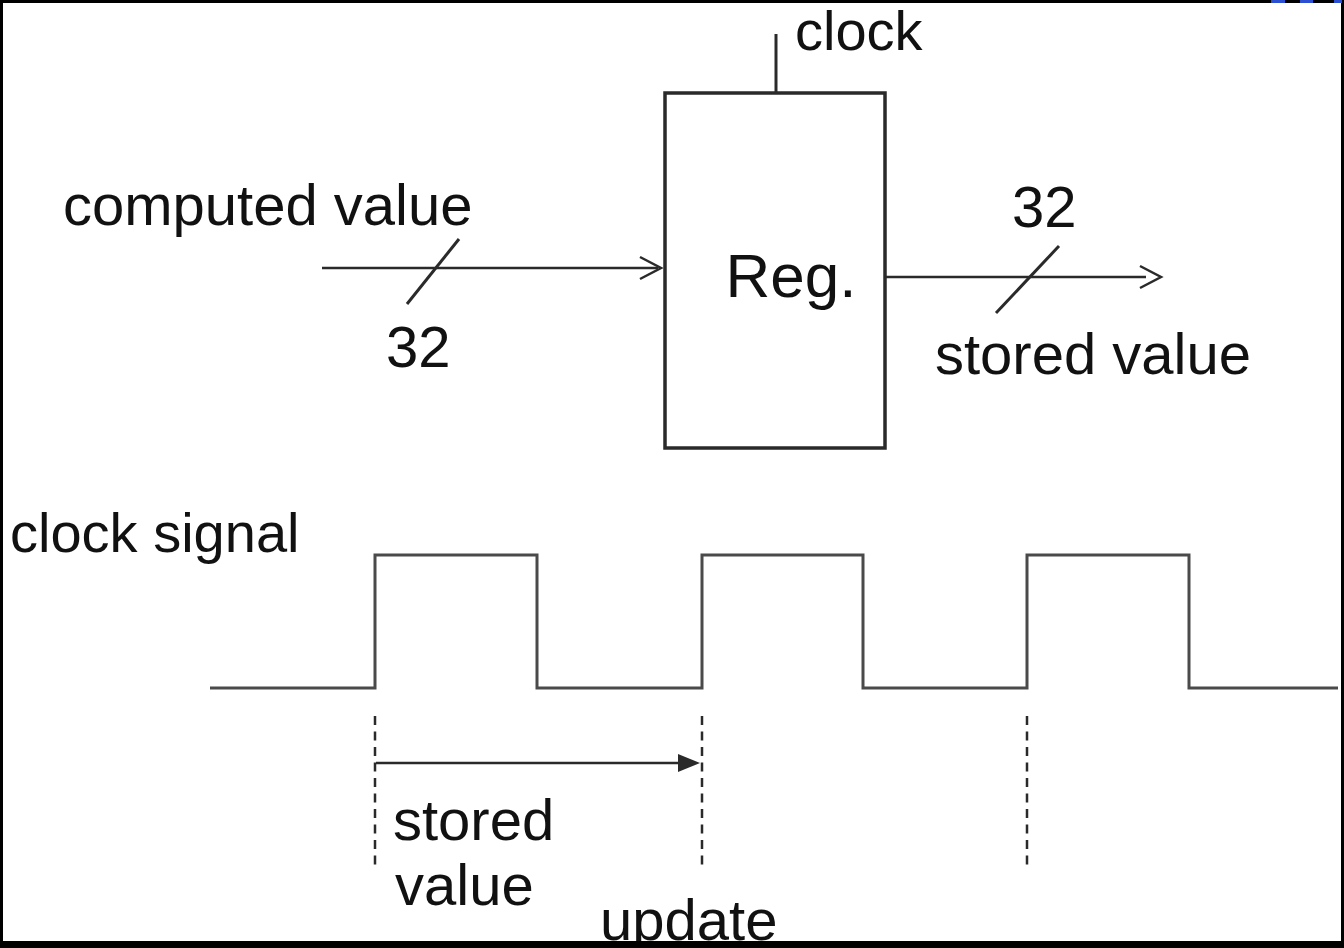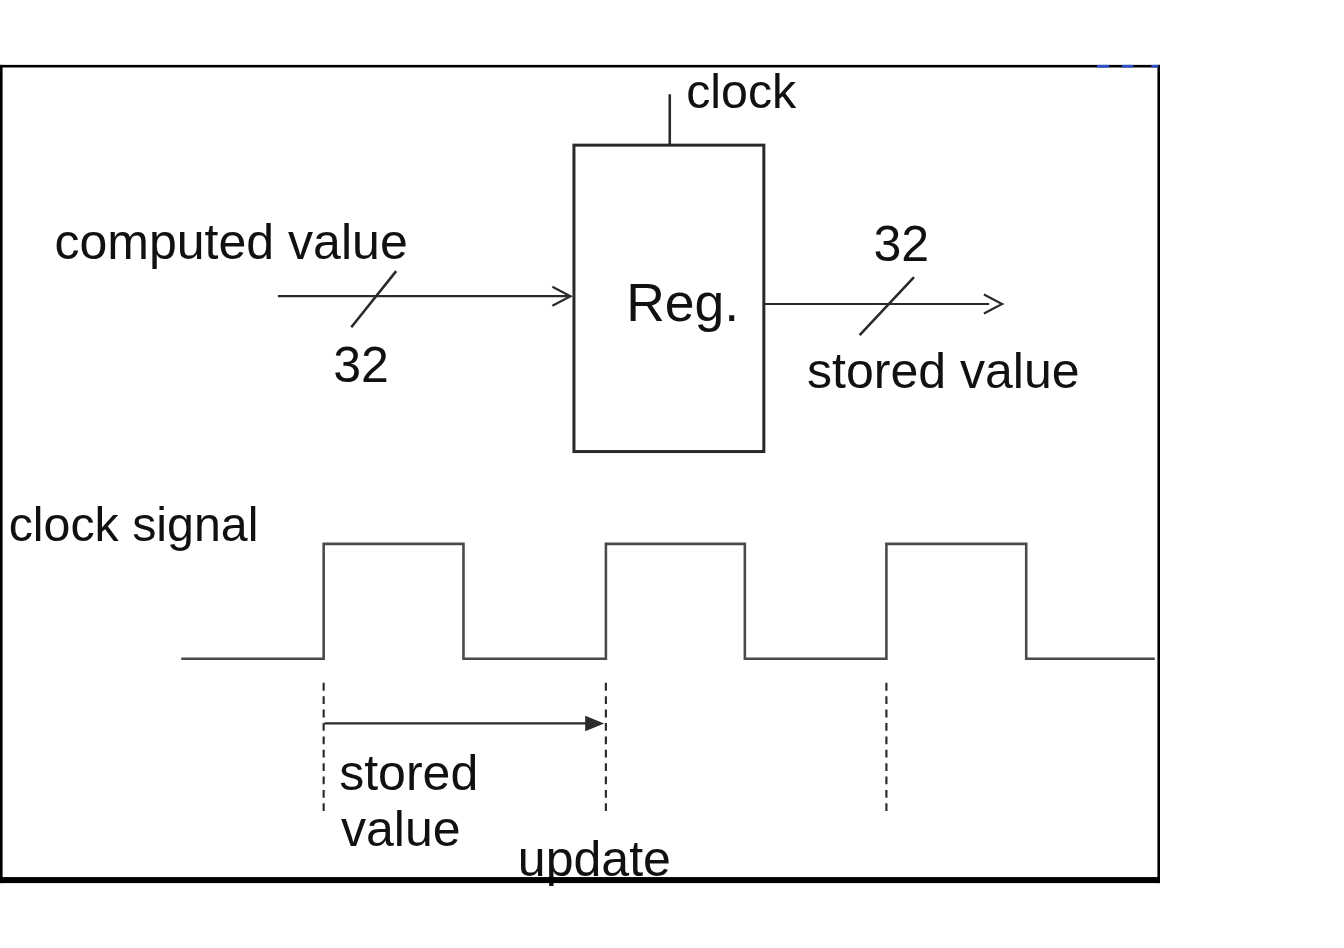--- a/index.html
+++ b/index.html
@@ -2,21 +2,21 @@
 <html style="--background: #ffffff; --border: #000000; --line: #2a2a2a; --waveform-line: #4a4a4a; --text: #111111; --accent-blue: #2b4fd0;"><head>
 <meta charset="utf-8">
 <style>
   html, body {
     margin: 0;
     padding: 0;
     background: #ffffff;
   }
   .frame {
     position: relative;
-    width: 1160px;
+    width: 1344px;
     height: 948px;
     background: var(--background, #ffffff);
     overflow: hidden;
   }
   .frame svg {
     display: block;
     width: 100%;
     height: 100%;
   }
   .ln {

